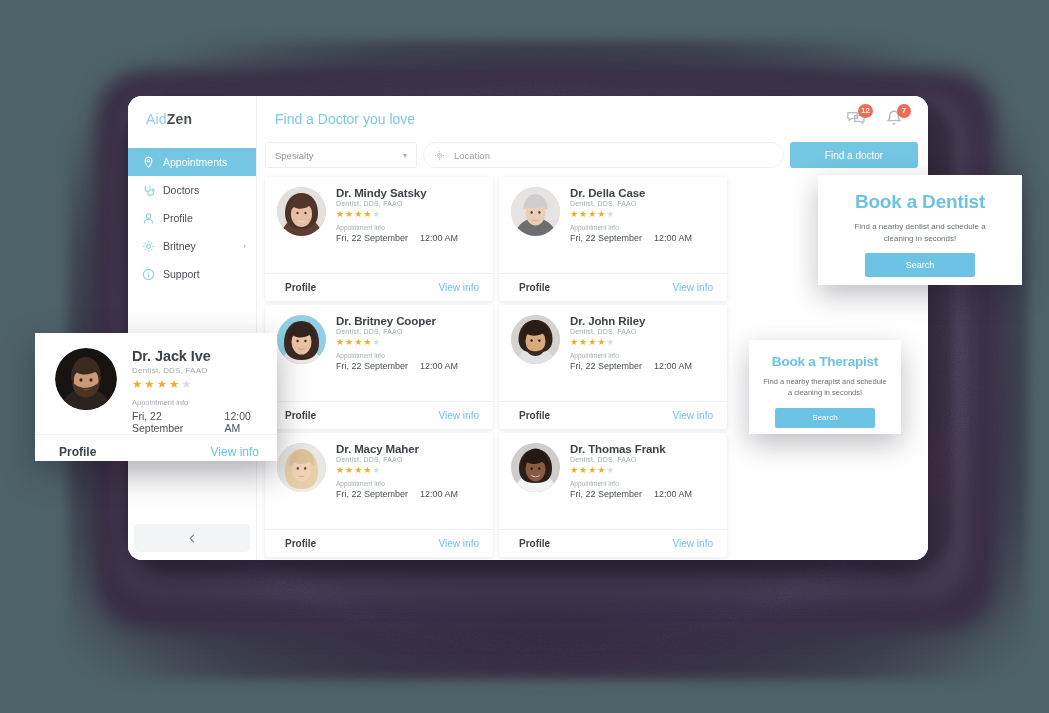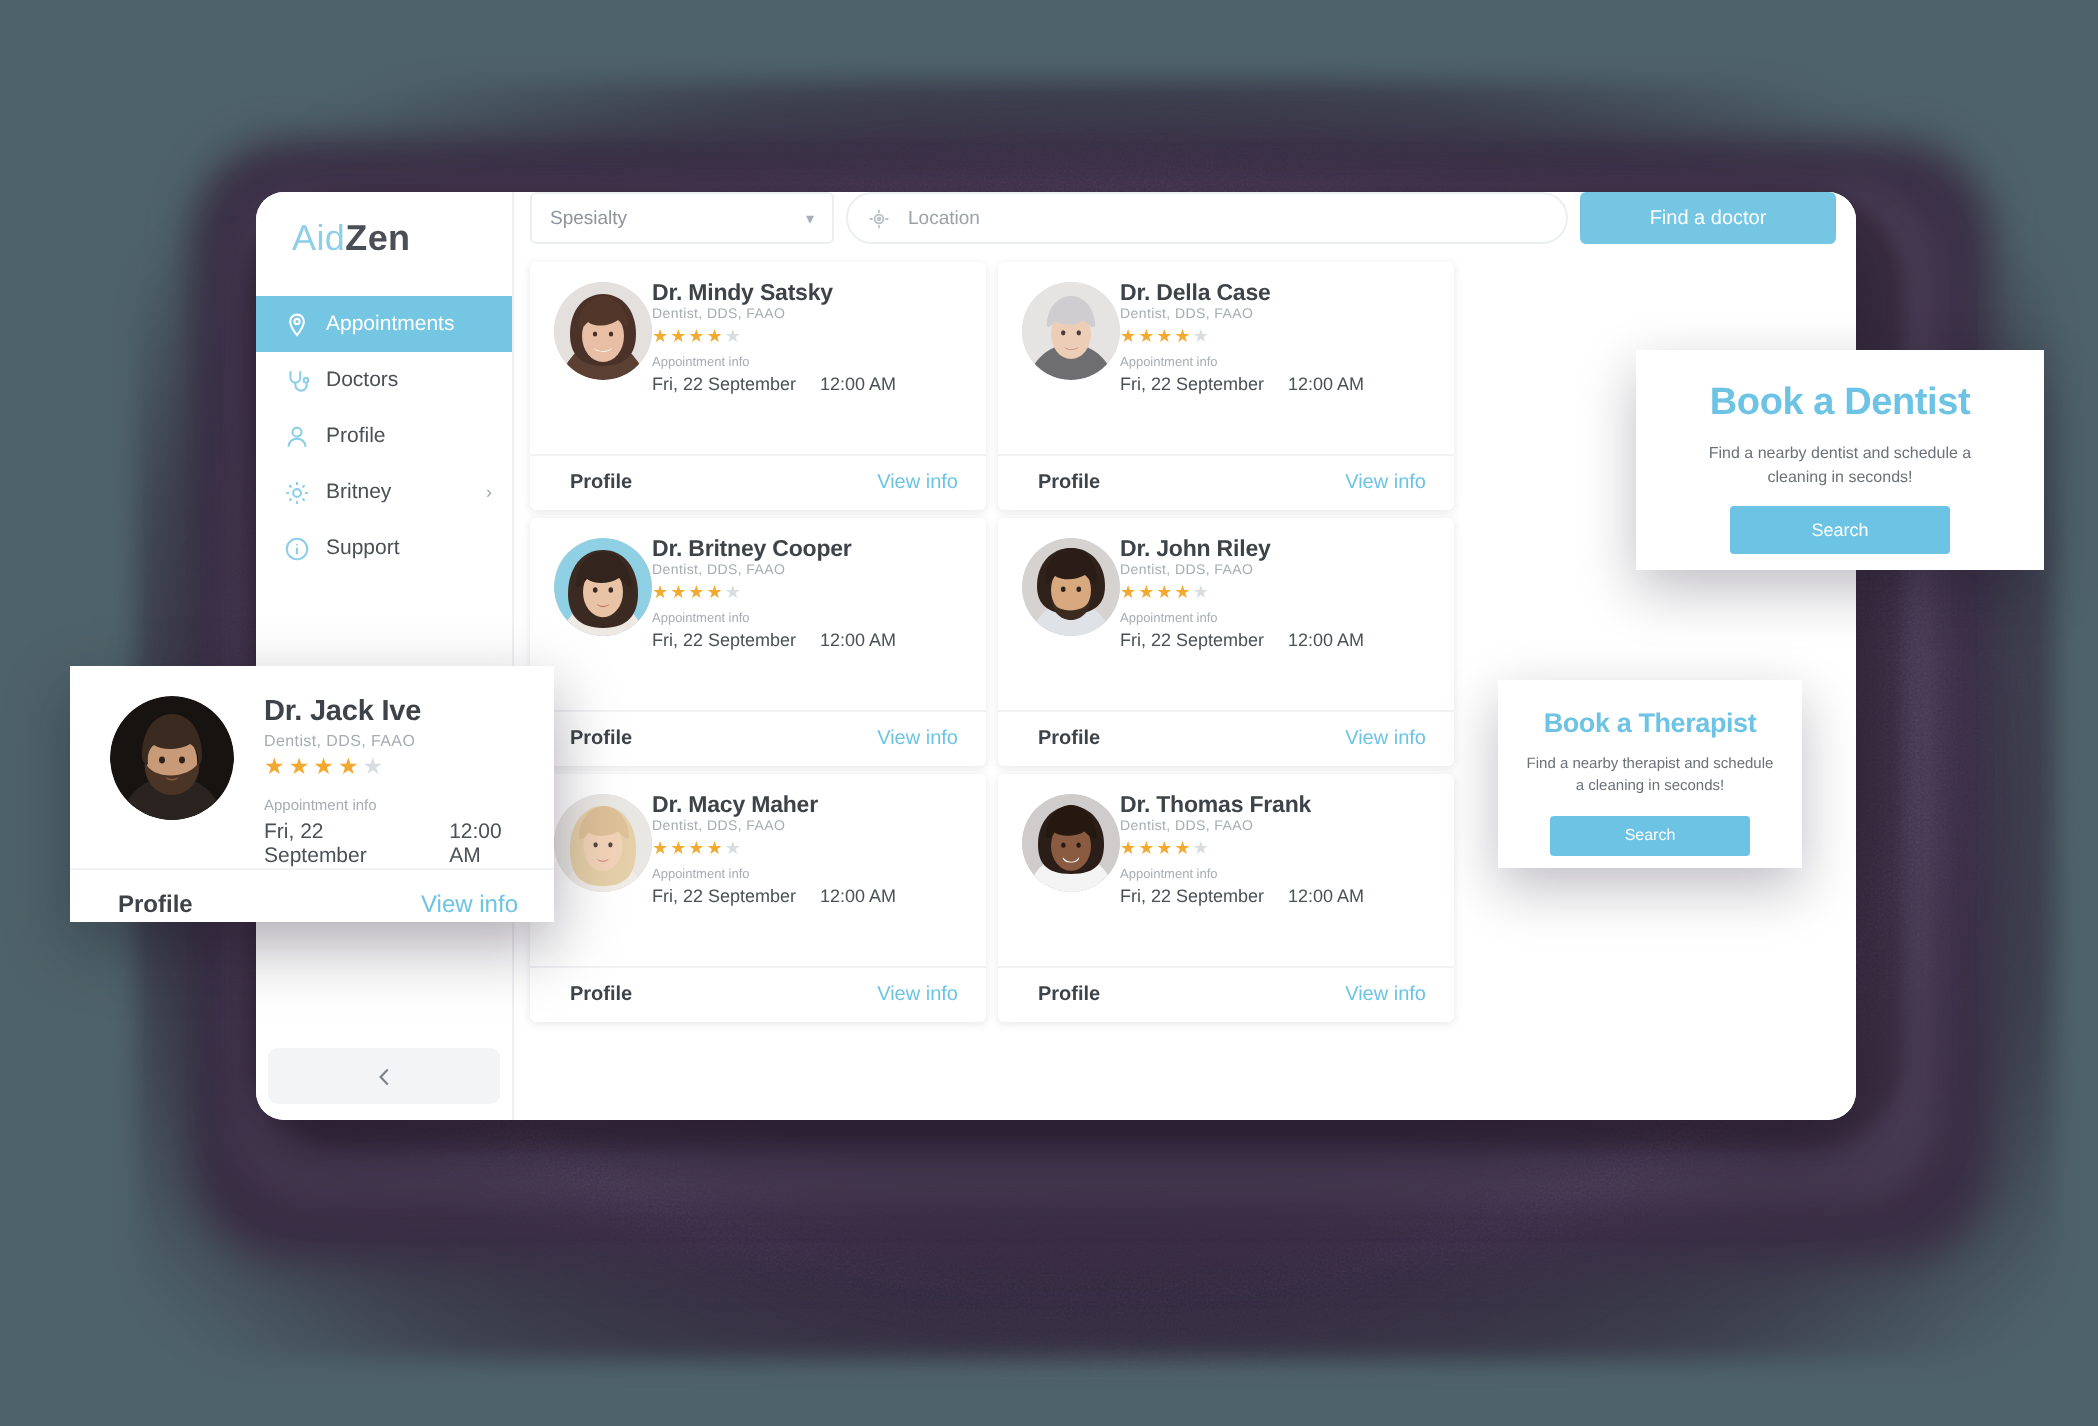--- a/index.html
+++ b/index.html
@@ -75,21 +75,21 @@
     border-right: 1px solid #eef1f3;
     display: flex;
     flex-direction: column;
     flex: 0 0 128px;
   }
   .brand {
     height: 46px;
     display: flex;
     align-items: center;
     padding-left: 18px;
-    font-size: 18px;
+    font-size: 14px;
     letter-spacing: .2px;
   }
   .brand .aid { color: #8ecfe8; }
   .brand .zen { color: #4a4f55; font-weight: bold; }
 
   .nav { padding-top: 6px; }
   .nav-item {
     height: 28px;
     display: flex;
     align-items: center;
@@ -241,20 +241,21 @@
   .doc-card {
     background: #fff;
     border-radius: 3px;
     box-shadow: 0 1px 4px rgba(60,70,80,0.13);
     display: flex;
     flex-direction: column;
     overflow: hidden;
   }
   .doc-top {
     display: flex;
+    gap: 10px;
     padding: 10px 10px 0 12px;
     flex: 1;
   }
   .avatar {
     width: 49px; height: 49px;
     border-radius: 50%;
     flex: 0 0 49px;
     background: #d8dade;
     overflow: hidden;
     position: relative;
@@ -478,20 +479,39 @@
 
     <div class="sidebar-collapse">
       <svg viewBox="0 0 16 16">
           <path d="M10 2.5L4.8 8l5.2 5.5"></path>
         </svg>
     </div>
   </aside>
 
   <section class="main">
 
+    <header class="topbar">
+      <div class="page-title">Find a Doctor you love</div>
+      <div class="topbar-icons">
+        <div class="tb-icon">
+          <svg viewBox="0 0 22 18">
+            <path d="M2 3.2h10.4v6.2H6.4L3.4 11.6V9.4H2z"></path>
+            <path d="M9.6 6.4h10.2v6.2h-1.4v2.2l-3-2.2h-5.8z"></path>
+          </svg>
+          <span class="badge">12</span>
+        </div>
+        <div class="tb-icon">
+          <svg viewBox="0 0 20 18">
+            <path d="M10 2.2a4.2 4.2 0 0 0-4.2 4.2c0 4-1.6 5.2-1.6 5.2h11.6s-1.6-1.2-1.6-5.2A4.2 4.2 0 0 0 10 2.2z"></path>
+            <path d="M8.7 14.2a1.5 1.5 0 0 0 2.6 0"></path>
+          </svg>
+          <span class="badge">7</span>
+        </div>
+      </div>
+    </header>
 
     <div class="search-row">
       <div class="select-box">
         <span class="v">Spesialty</span>
         <span class="caret">▾</span>
       </div>
       <div class="location-box">
         <svg viewBox="0 0 16 16">
           <circle cx="8" cy="8" r="3.2"></circle>
             <circle cx="8" cy="8" r="1"></circle>

